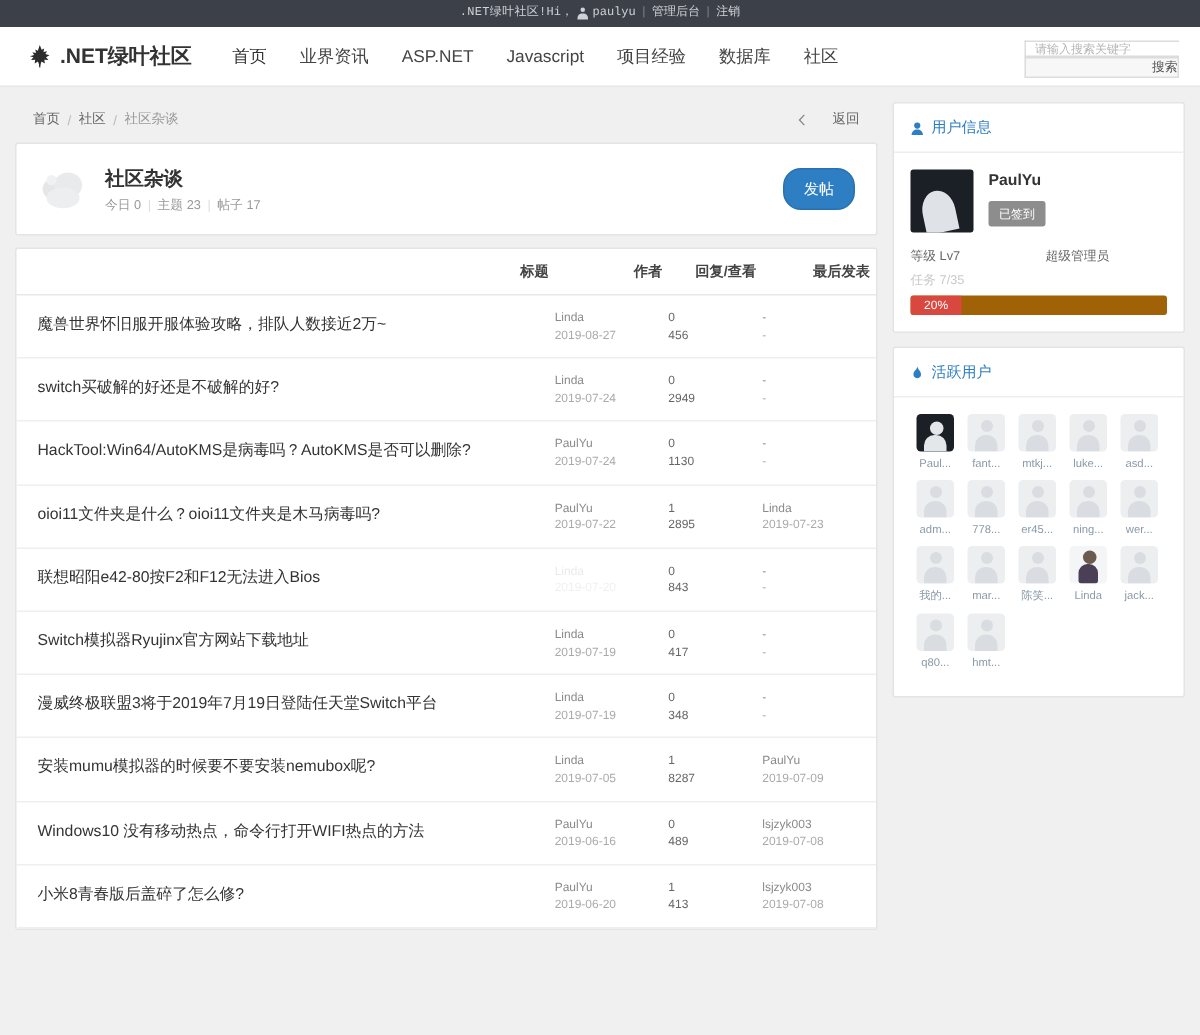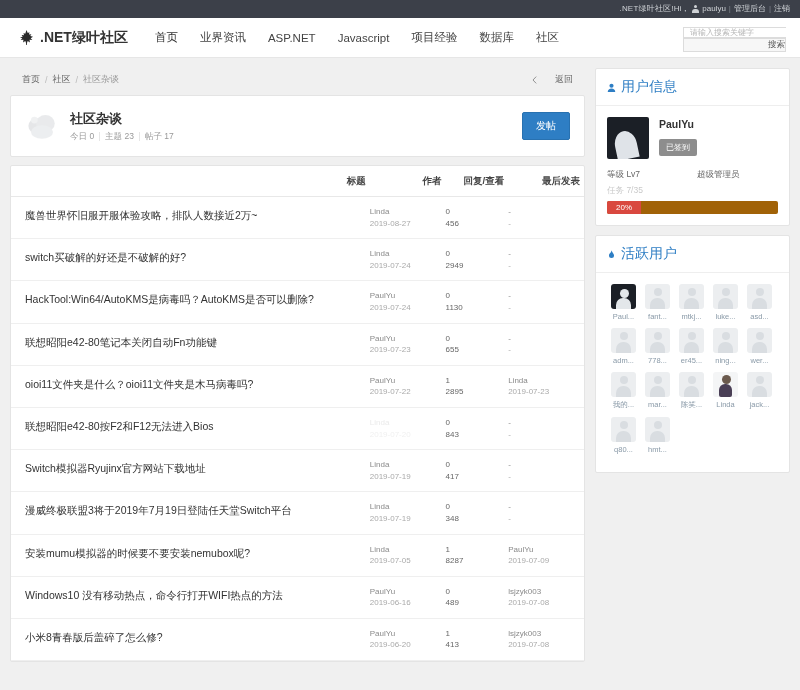--- a/index.html
+++ b/index.html
@@ -11,24 +11,25 @@
     overflow: hidden;
   }
 
   
   .topbar {
     height: 18px;
     background: #3c4049;
     color: #cfd2d6;
     display: flex;
     align-items: center;
-    justify-content: flex-end;
+    justify-content: center;
     padding: 0 10px;
     font-size: 8px;
     line-height: 18px;
+    font-family: Liberation Mono, monospace;
   }
   .topbar-left { letter-spacing: .2px; }
   .topbar-right { display: flex; align-items: center; gap: 3px; }
   .topbar-right a { color: #cfd2d6; text-decoration: none; }
   .sep { color: #7d828a; }
   .user-mini-icon { display: inline-block; width: 7px; height: 8px; position: relative; }
   .user-mini-icon::before {
     content: ""; position: absolute; left: 2px; top: 0;
     width: 3px; height: 3px; border-radius: 50%; background: #cfd2d6;
   }
@@ -113,21 +114,21 @@
     width: 34px; height: 34px; flex: none;
     margin-right: 11px;
     opacity: .25;
   }
   .forum-meta { flex: 1; }
   .forum-title { font-size: 13px; font-weight: 700; color: #333; margin-bottom: 3px; }
   .forum-stats { font-size: 8.5px; color: #999; }
   .forum-stats .vbar { color: #ddd; margin: 0 2px; }
   .btn-post {
     background: #2e7ec4; color: #fff; border: 1px solid #2871b0;
-    border-radius: 2px; font-size: 10px;
+    border-radius: 12px; font-size: 10px;
     padding: 6px 13px; cursor: pointer;
     font-family: Liberation Sans, sans-serif;
   }
 
   
   .topics { padding: 0 0 0 0; }
   table.topic-table { width: 100%; border-collapse: collapse; table-layout: fixed; }
   table.topic-table th {
     font-size: 9.5px; font-weight: 700; color: #444;
     text-align: right; padding: 9px 4px 8px 0;
@@ -153,21 +154,21 @@
   .sub-line .bot { color: #aaa; display: block; }
   .faded { opacity: .18; }
   .num .top { color: #666; }
   .num .bot { color: #666; }
 
   
   .panel { background: #fff; border: 1px solid #e4e4e4; border-radius: 2px; margin-bottom: 9px; }
   .panel-head {
     display: flex; align-items: center; gap: 5px;
     padding: 9px 11px;
-    font-size: 14px; color: #2e7ec4;
+    font-size: 10px; color: #2e7ec4;
     border-bottom: 1px solid #eee;
   }
   .panel-body { padding: 11px; }
 
   .uinfo-top { display: flex; gap: 10px; margin-bottom: 10px; }
   .uinfo-avatar {
     width: 42px; height: 42px; flex: none;
     background: #1b1f26; border-radius: 2px;
     position: relative; overflow: hidden;
   }
@@ -336,28 +337,20 @@
               <td class="col-author"><span class="sub-line"><span class="top">Linda</span><span class="bot">2019-07-24</span></span></td>
               <td class="col-count"><span class="sub-line num"><span class="top">0</span><span class="bot">2949</span></span></td>
               <td class="col-last"><span class="sub-line"><span class="top">-</span><span class="bot">-</span></span></td>
             </tr>
             <tr>
               <td class="col-title">
                 <a href="#" class="t-title">HackTool:Win64/AutoKMS是病毒吗？AutoKMS是否可以删除?</a>
               </td>
               <td class="col-author"><span class="sub-line"><span class="top">PaulYu</span><span class="bot">2019-07-24</span></span></td>
               <td class="col-count"><span class="sub-line num"><span class="top">0</span><span class="bot">1130</span></span></td>
-              <td class="col-last"><span class="sub-line"><span class="top">-</span><span class="bot">-</span></span></td>
-            </tr>
-            <tr>
-              <td class="col-title">
-                <a href="#" class="t-title">联想昭阳e42-80笔记本关闭自动Fn功能键</a>
-              </td>
-              <td class="col-author"><span class="sub-line"><span class="top">PaulYu</span><span class="bot">2019-07-23</span></span></td>
-              <td class="col-count"><span class="sub-line num"><span class="top">0</span><span class="bot">655</span></span></td>
               <td class="col-last"><span class="sub-line"><span class="top">-</span><span class="bot">-</span></span></td>
             </tr>
             <tr>
               <td class="col-title">
                 <a href="#" class="t-title">oioi11文件夹是什么？oioi11文件夹是木马病毒吗?</a>
               </td>
               <td class="col-author"><span class="sub-line"><span class="top">PaulYu</span><span class="bot">2019-07-22</span></span></td>
               <td class="col-count"><span class="sub-line num"><span class="top">1</span><span class="bot">2895</span></span></td>
               <td class="col-last"><span class="sub-line"><span class="top">Linda</span><span class="bot">2019-07-23</span></span></td>
             </tr>

